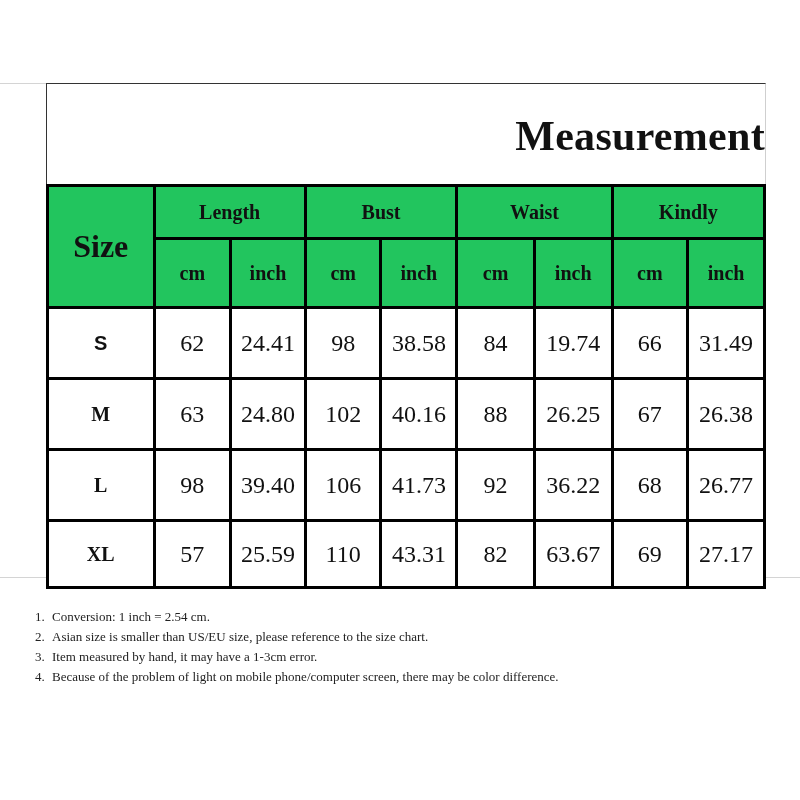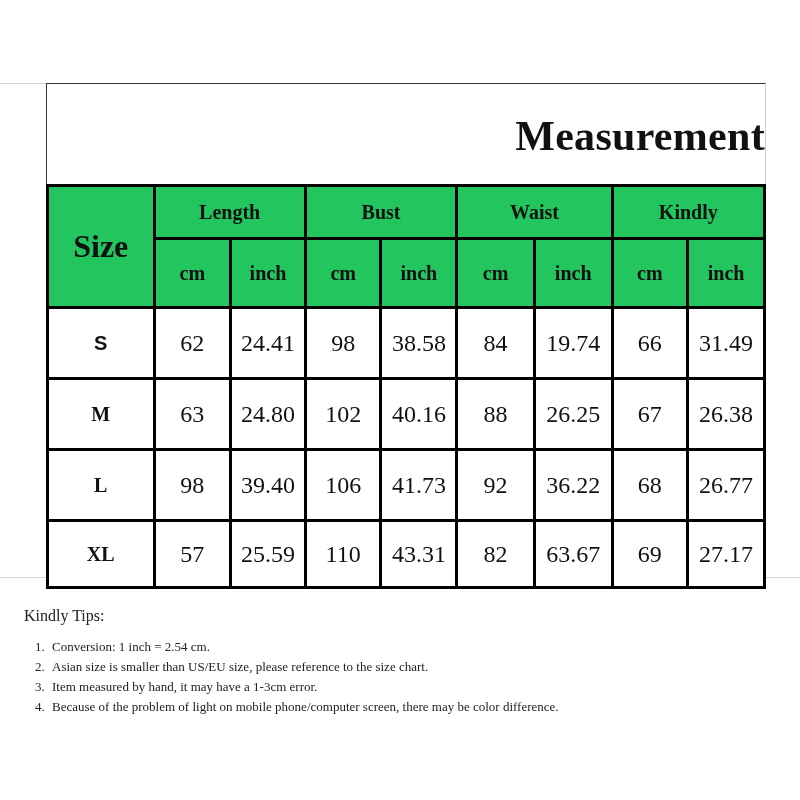--- a/index.html
+++ b/index.html
@@ -105,20 +105,19 @@
       <td class="cell">82</td>
       <td class="cell">63.67</td>
       <td class="cell">69</td>
       <td class="cell">27.17</td>
     </tr>
   </tbody>
     </table>
 </div>
 
 <div class="tips">
-  <div class="tips-title">Kindly Tips:</div>
   <ol>
     <li>Conversion: 1 inch = 2.54 cm.</li>
     <li>Asian size is smaller than US/EU size, please reference to the size chart.</li>
     <li>Item measured by hand, it may have a 1-3cm error.</li>
     <li class="long">Because of the problem of light on mobile phone/computer screen, there may be color difference.</li>
   </ol>
 </div>
 
 </body></html>

